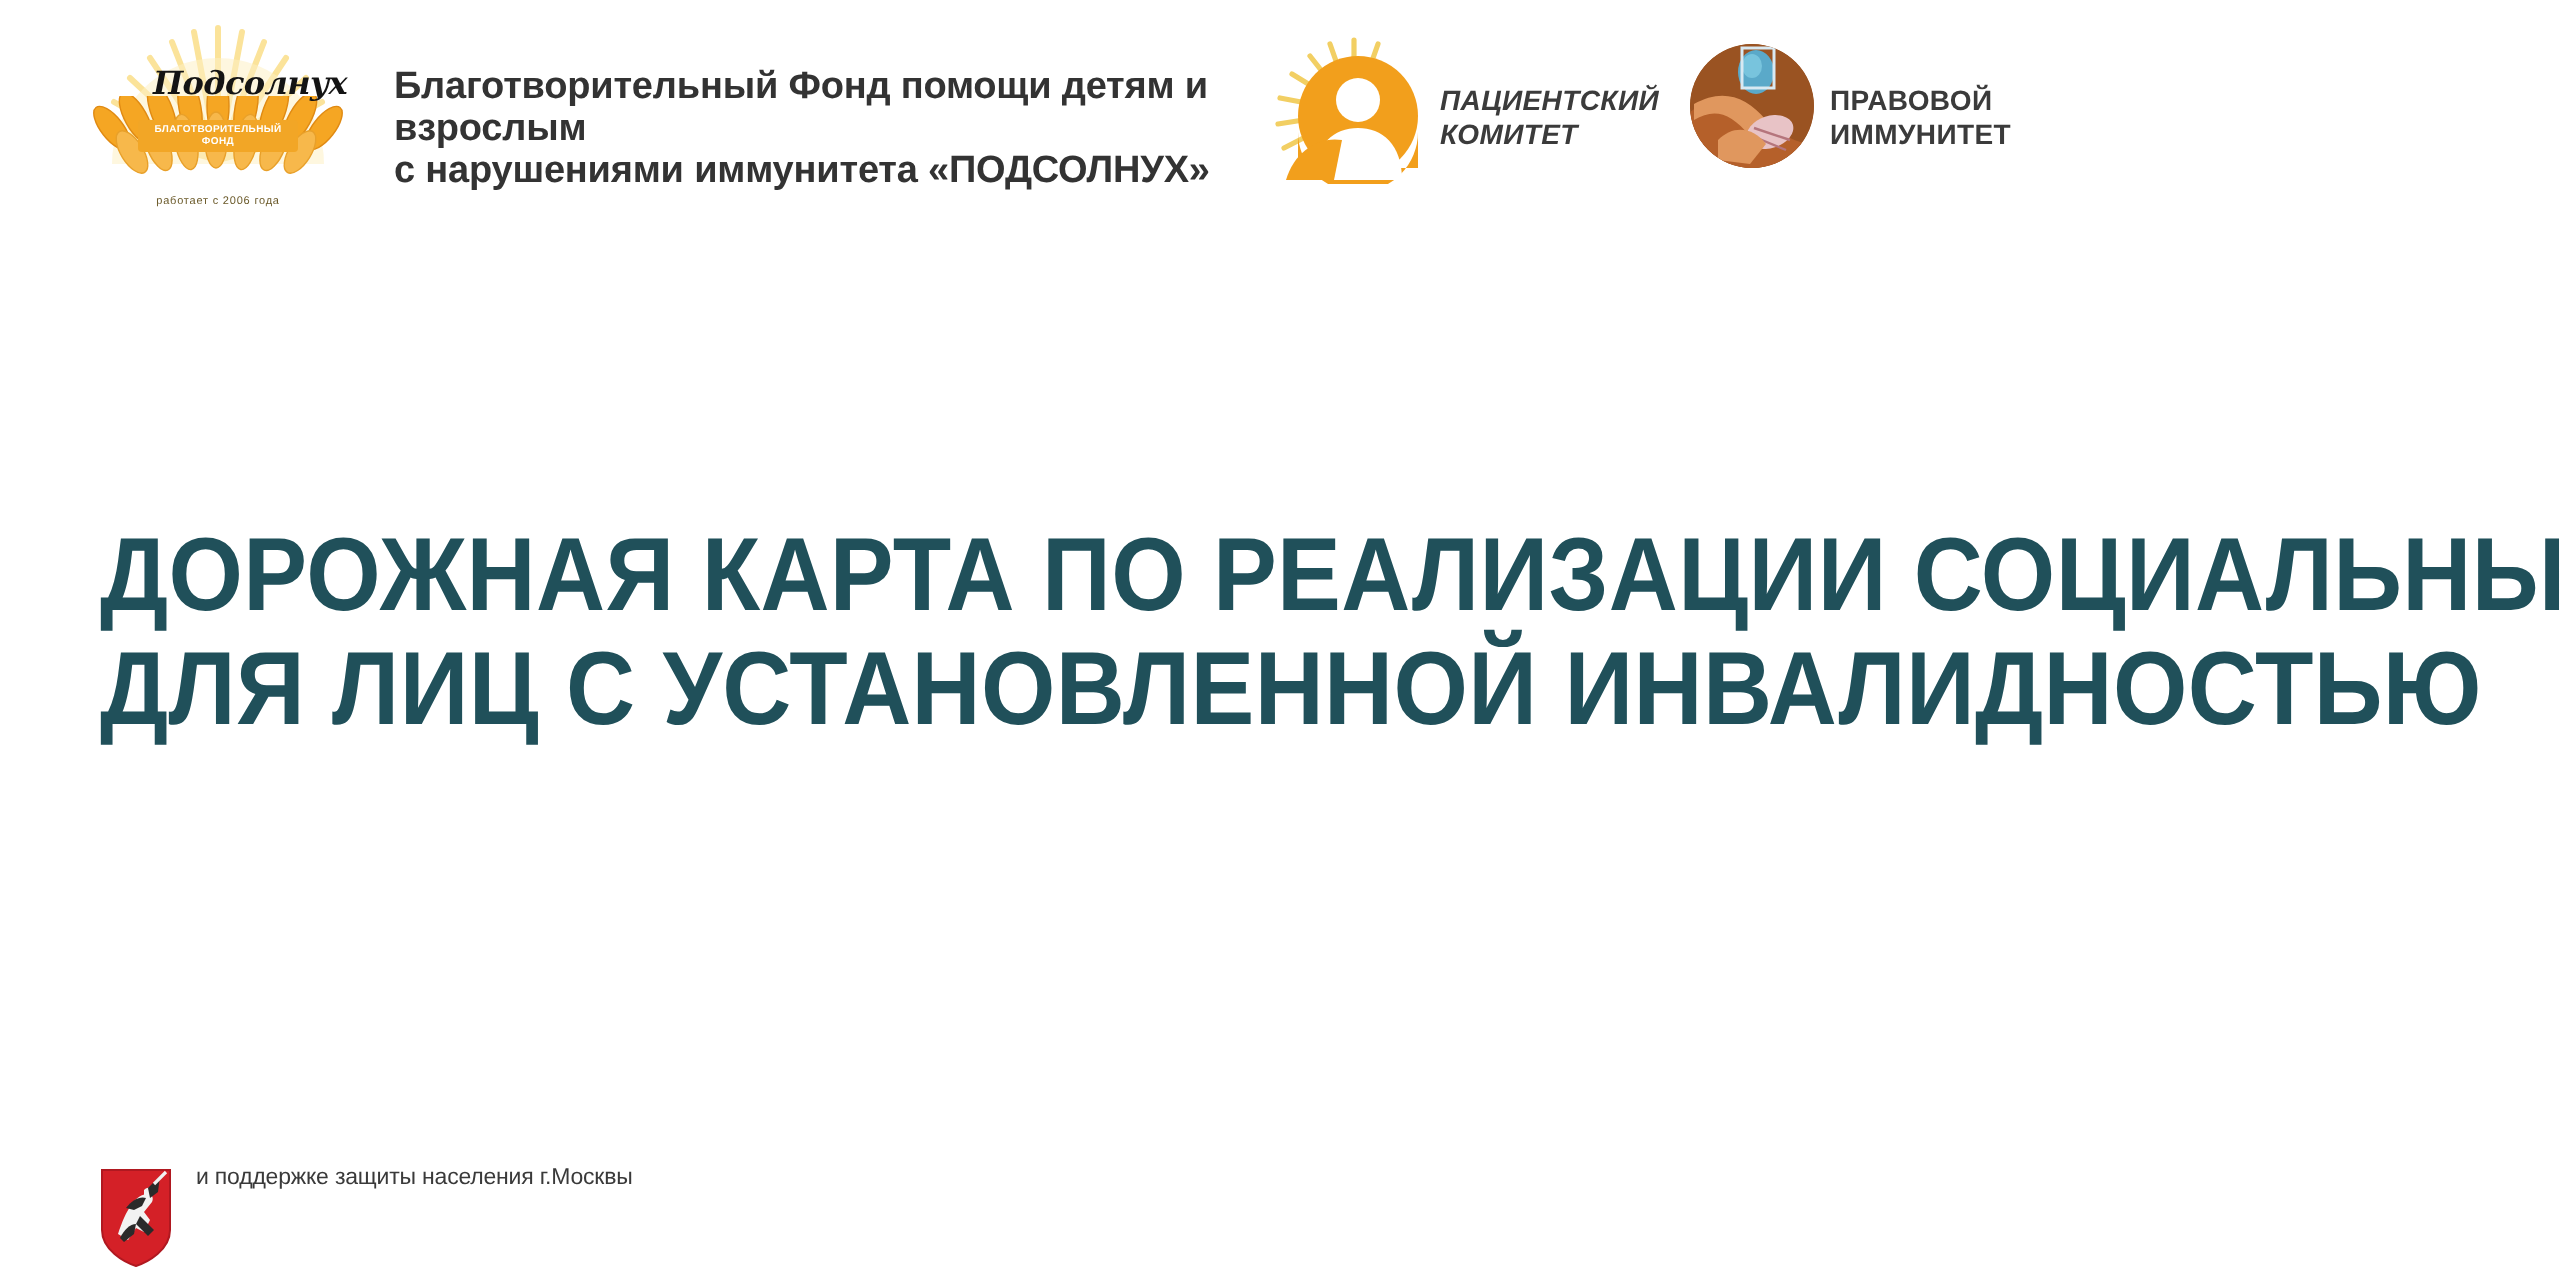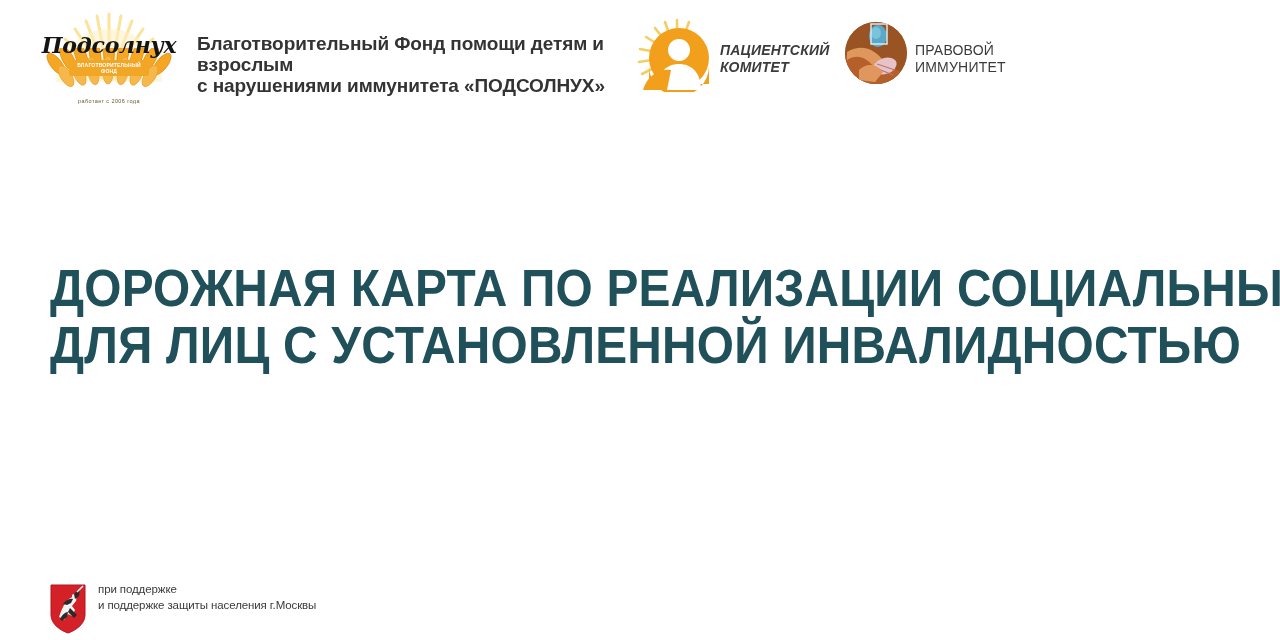--- a/index.html
+++ b/index.html
@@ -34,27 +34,27 @@
     left: 8px; top: 2px;
     width: 134px; height: 74px;
   }
   .sf-petals {
     position: absolute;
     left: 12px; top: 40px;
     width: 126px; height: 58px;
   }
   .sf-word {
     position: absolute;
-    left: 0; top: 24px;
+    left: 16px; top: 24px;
     width: 150px;
     text-align: center;
     font-family: "DejaVu Serif", serif;
     font-style: italic;
     font-weight: bold;
-    font-size: 22px;
+    font-size: 16px;
     color: #141414;
     letter-spacing: -0.3px;
     z-index: 4;
     white-space: nowrap;
   }
   .sf-banner {
     position: absolute;
     left: 35px; top: 52px;
     width: 80px; height: 16px;
     background: #f2a626;
@@ -131,21 +131,21 @@
     width: 62px; height: 62px;
     border-radius: 50%;
     background: #9a5322;
     overflow: hidden;
   }
   .li-text {
     position: absolute;
     left: 70px; top: 26px;
     font-size: 14px;
     line-height: 17px;
-    font-weight: normal;
+    font-weight: bold;
     color: #3b3b3b;
     letter-spacing: 0.2px;
     text-transform: uppercase;
   }
 
   
   .title-block {
     position: absolute;
     left: 50px; top: 260px;
     width: 1190px;
@@ -309,16 +309,15 @@
     </g>
     <g fill="#2a2a2a">
       <path d="M13 20 C16 16 20 14 23 15 L21 19 L17 21 Z"></path>
       <path d="M10 35 C12 31 15 28 18 28 L17 33 L12 37 Z"></path>
       <path d="M24 10 L30 4 L29 12 L25 15 Z"></path>
       <path d="M20 24 L27 31 L24 34 L18 28 Z"></path>
     </g>
     <path d="M27 8 L33 2" stroke="#f2f2f2" stroke-width="1.6"></path>
   </svg>
   <div class="footer-text">
-    <div>при поддержке</div>
     <div>и поддержке защиты населения г.Москвы</div>
   </div>
 </div>
 
 </body></html>

